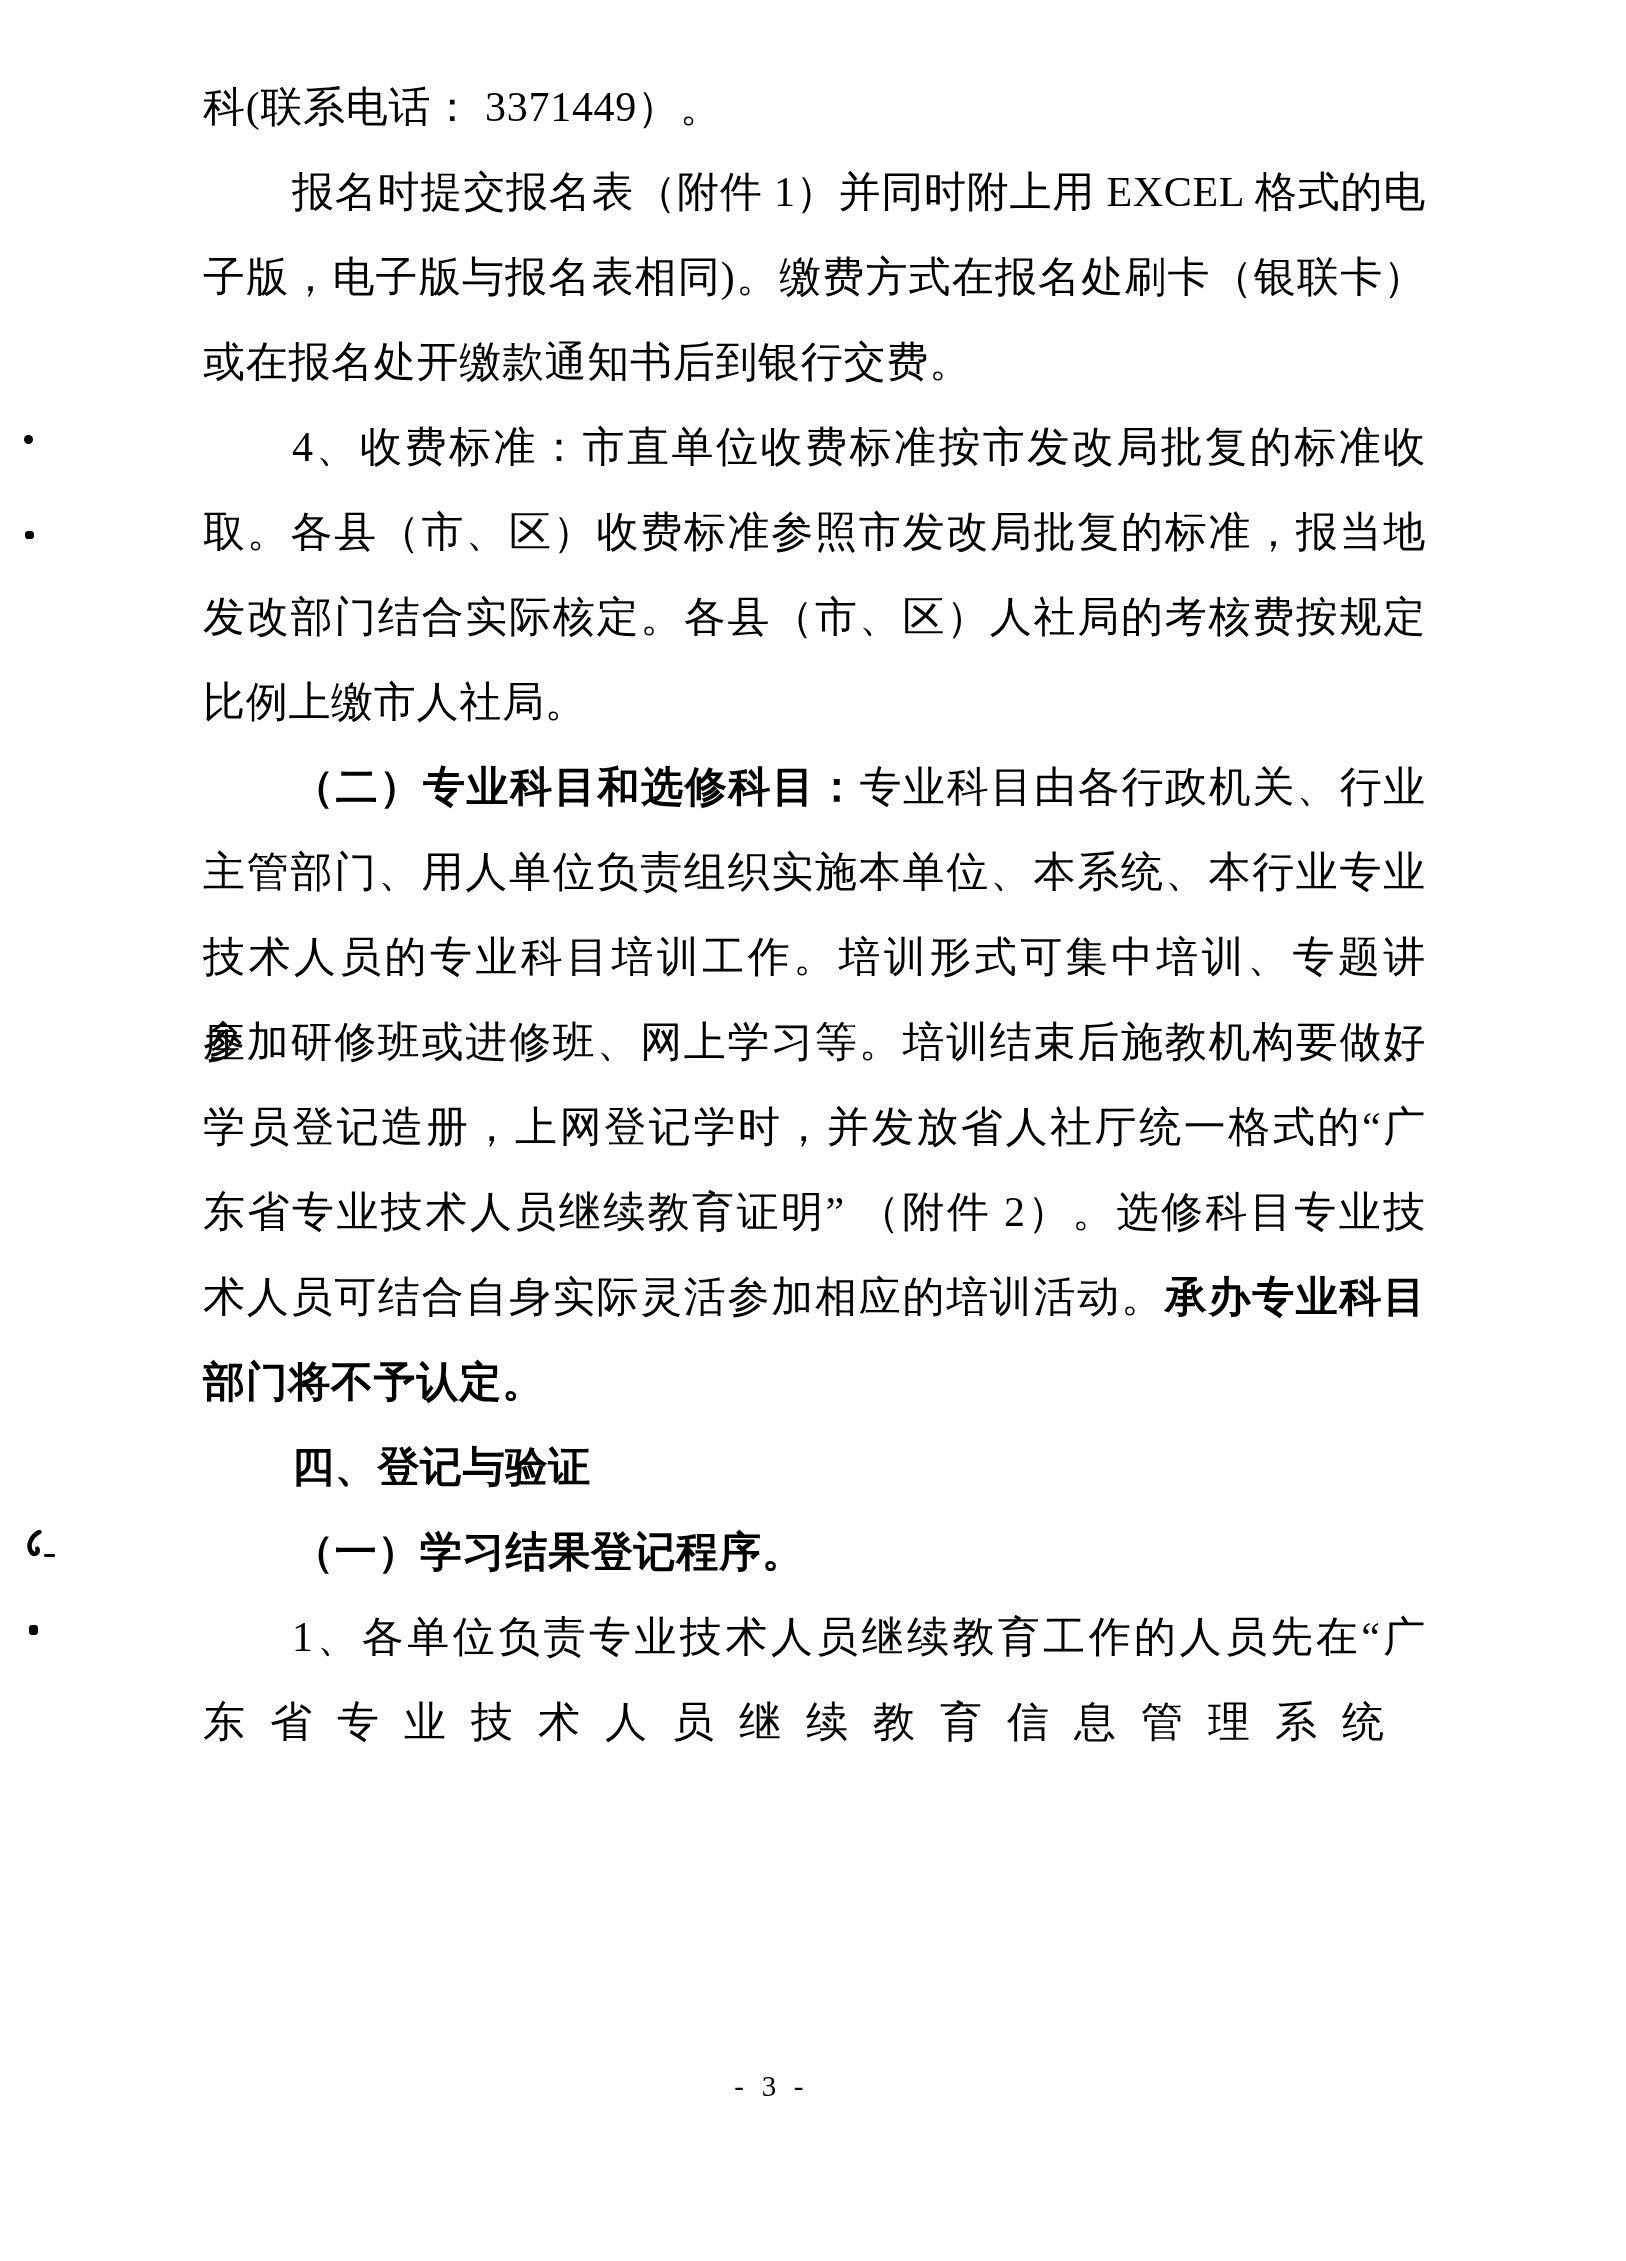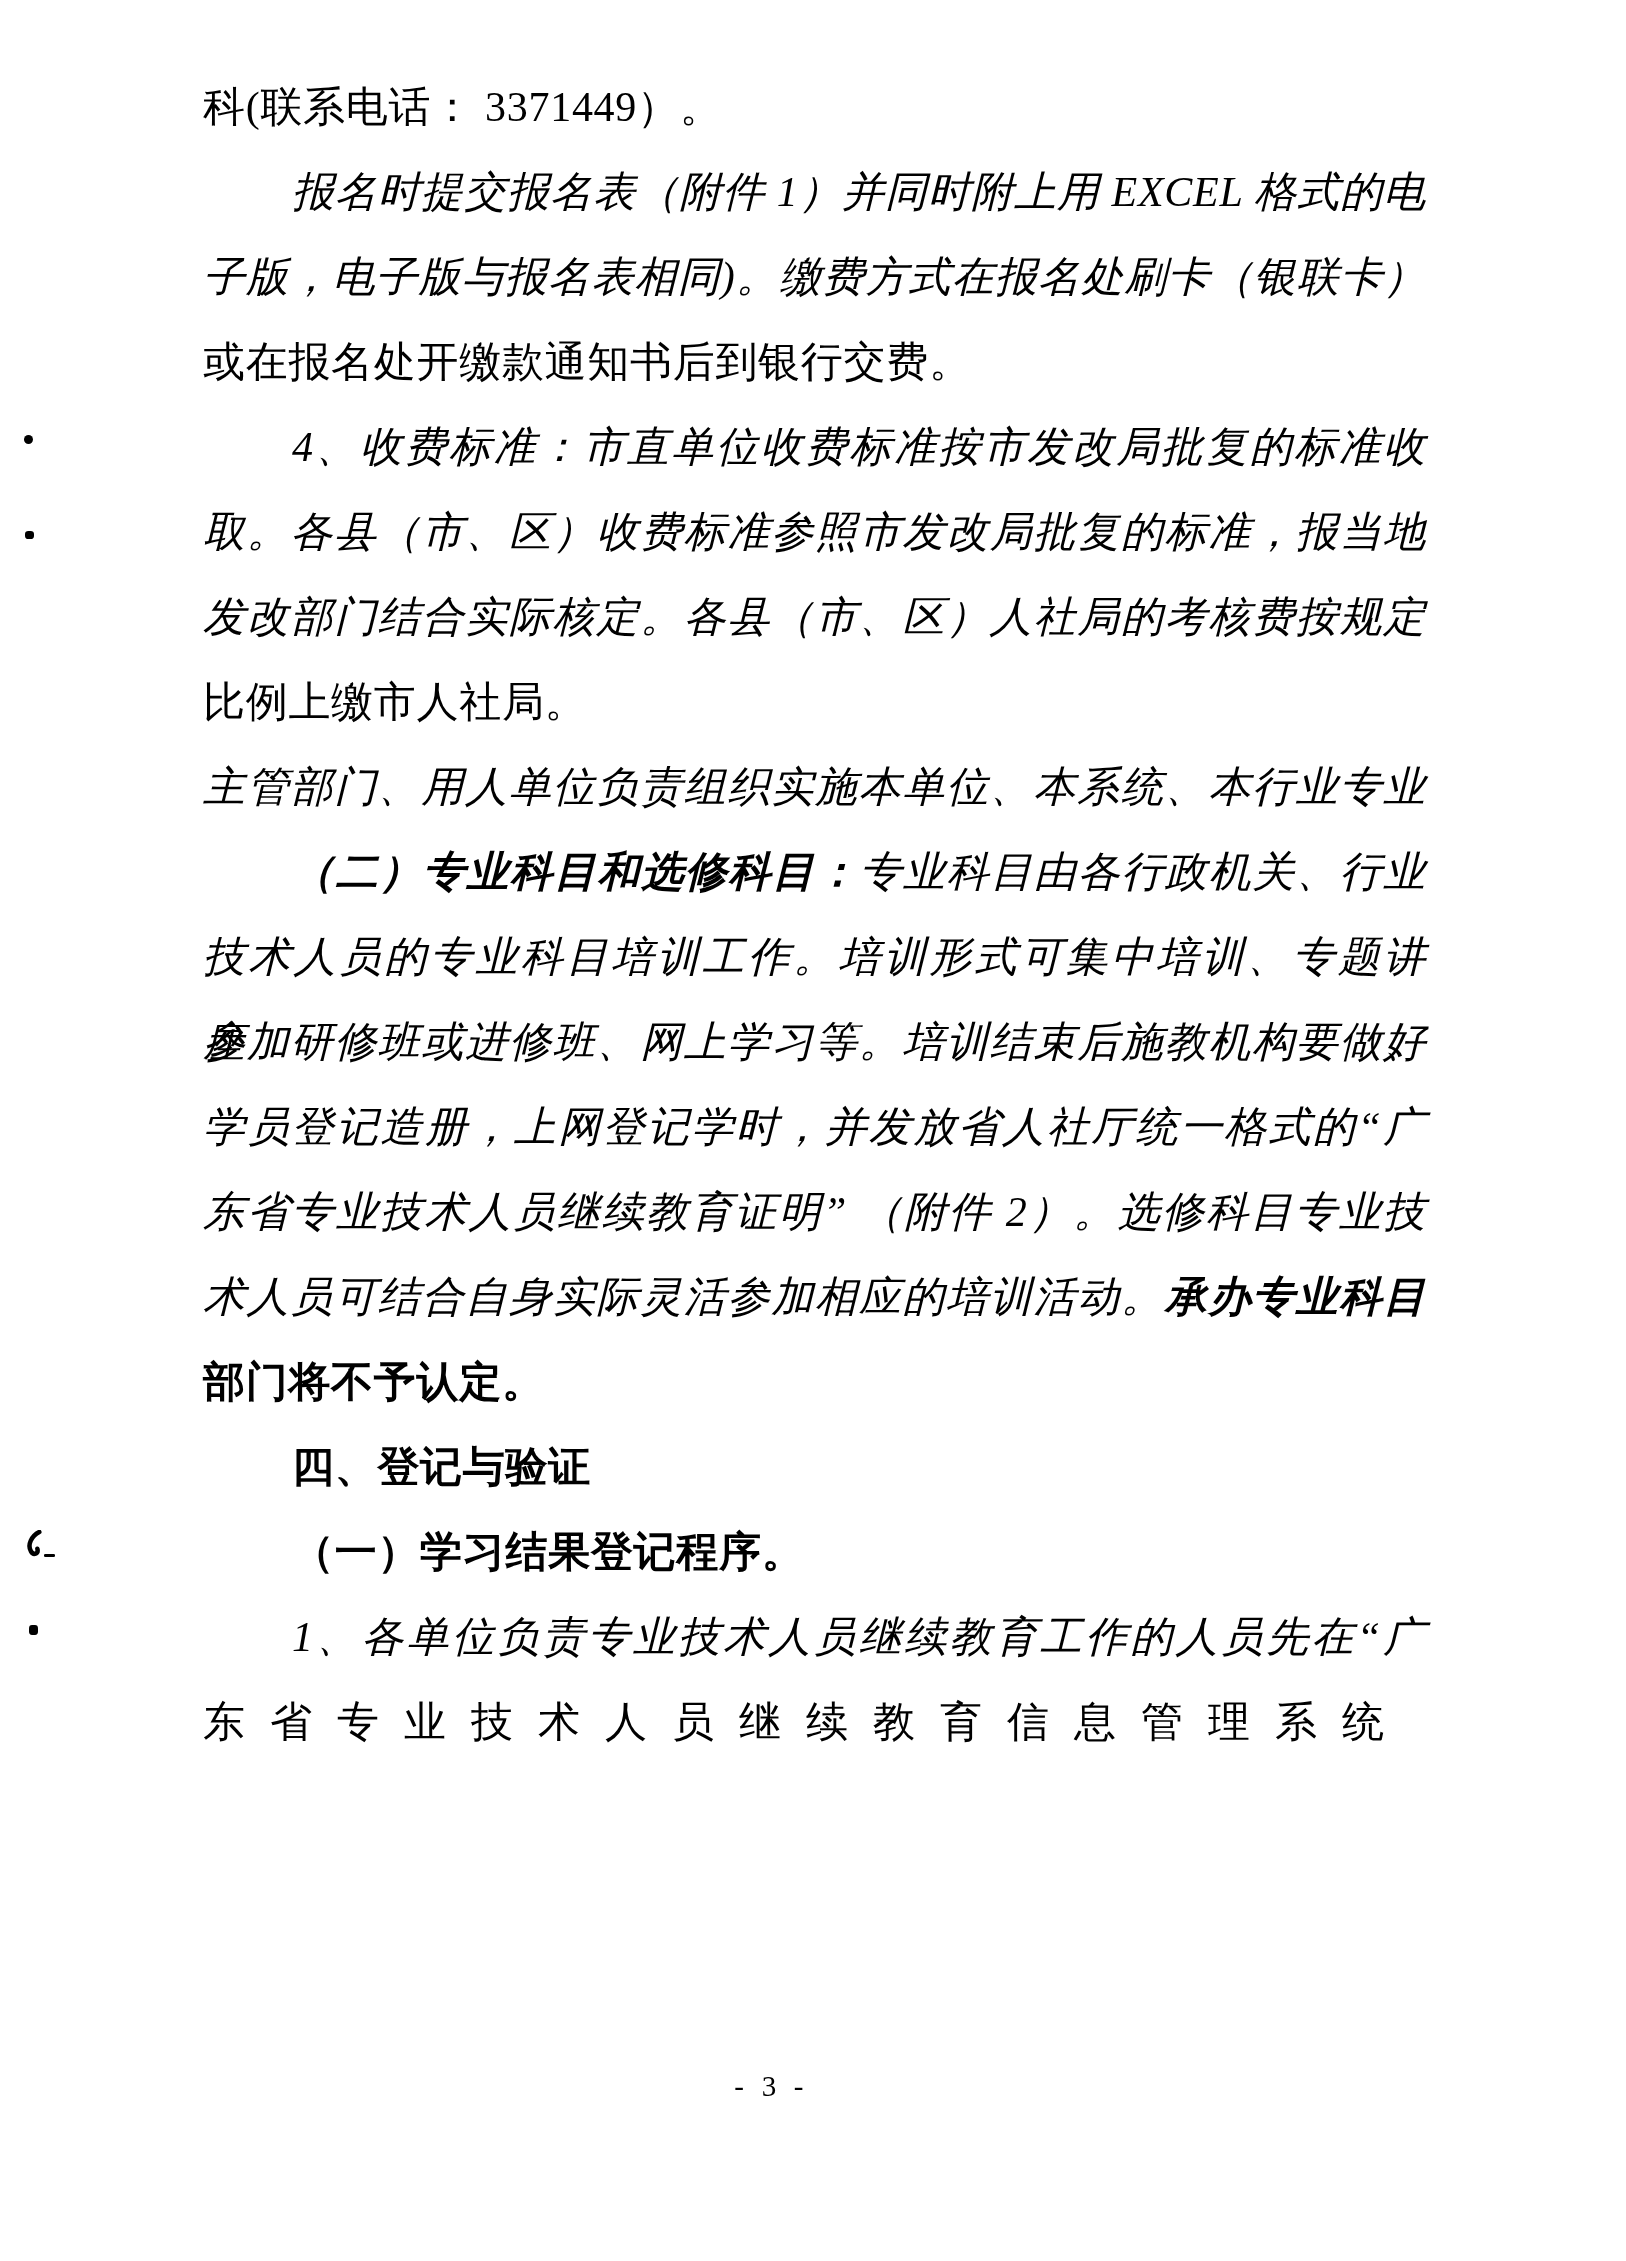--- a/index.html
+++ b/index.html
@@ -20,21 +20,21 @@
     width:1223px;
   }
   .line{
     font-size:42px;
     line-height:85px;
     height:85px;
     white-space:normal;
     letter-spacing:0.7px;
   }
   .line.indent{padding-left:89px;}
-  .line.fill{text-align:justify;text-align-last:justify;font-style:italic;}
+  .line.fill{text-align:justify;text-align-last:justify;}
   .line.spread{letter-spacing:25px;white-space:nowrap;}
   .seg-bold{font-weight:700;}
   .footer{
     position:absolute;
     top:2070px;
     left:0;
     width:1543px;
     text-align:center;
     font-size:29px;
     letter-spacing:5.2px;
@@ -55,22 +55,22 @@
 
   <div class="text-column" id="text-column">
       <div class="line"><span>科(联系电话： 3371449）。</span></div>
       <div class="line indent fill"><span>报名时提交报名表（附件 1）并同时附上用 EXCEL 格式的电</span></div>
       <div class="line fill"><span>子版，电子版与报名表相同)。缴费方式在报名处刷卡（银联卡）</span></div>
       <div class="line"><span>或在报名处开缴款通知书后到银行交费。</span></div>
       <div class="line indent fill"><span>4、收费标准：市直单位收费标准按市发改局批复的标准收</span></div>
       <div class="line fill"><span>取。各县（市、区）收费标准参照市发改局批复的标准，报当地</span></div>
       <div class="line fill"><span>发改部门结合实际核定。各县（市、区）人社局的考核费按规定</span></div>
       <div class="line"><span>比例上缴市人社局。</span></div>
+      <div class="line indent fill"><span class="seg-bold">（二）专业科目和选修科目：</span><span>专业科目由各行政机关、行业</span></div>
       <div class="line fill"><span>主管部门、用人单位负责组织实施本单位、本系统、本行业专业</span></div>
-      <div class="line indent fill"><span class="seg-bold">（二）专业科目和选修科目：</span><span>专业科目由各行政机关、行业</span></div>
       <div class="line fill"><span>技术人员的专业科目培训工作。培训形式可集中培训、专题讲座、</span></div>
       <div class="line fill"><span>参加研修班或进修班、网上学习等。培训结束后施教机构要做好</span></div>
       <div class="line fill"><span>学员登记造册，上网登记学时，并发放省人社厅统一格式的“广</span></div>
       <div class="line fill"><span>东省专业技术人员继续教育证明” （附件 2）。选修科目专业技</span></div>
       <div class="line fill"><span>术人员可结合自身实际灵活参加相应的培训活动。</span><span class="seg-bold">承办专业科目</span></div>
       <div class="line"><span class="seg-bold">部门将不予认定。</span></div>
       <div class="line indent"><span class="seg-bold">四、登记与验证</span></div>
       <div class="line indent"><span class="seg-bold">（一）学习结果登记程序。</span></div>
       <div class="line indent fill"><span>1、各单位负责专业技术人员继续教育工作的人员先在“广</span></div>
       <div class="line spread"><span>东省专业技术人员继续教育信息管理系统</span></div>

